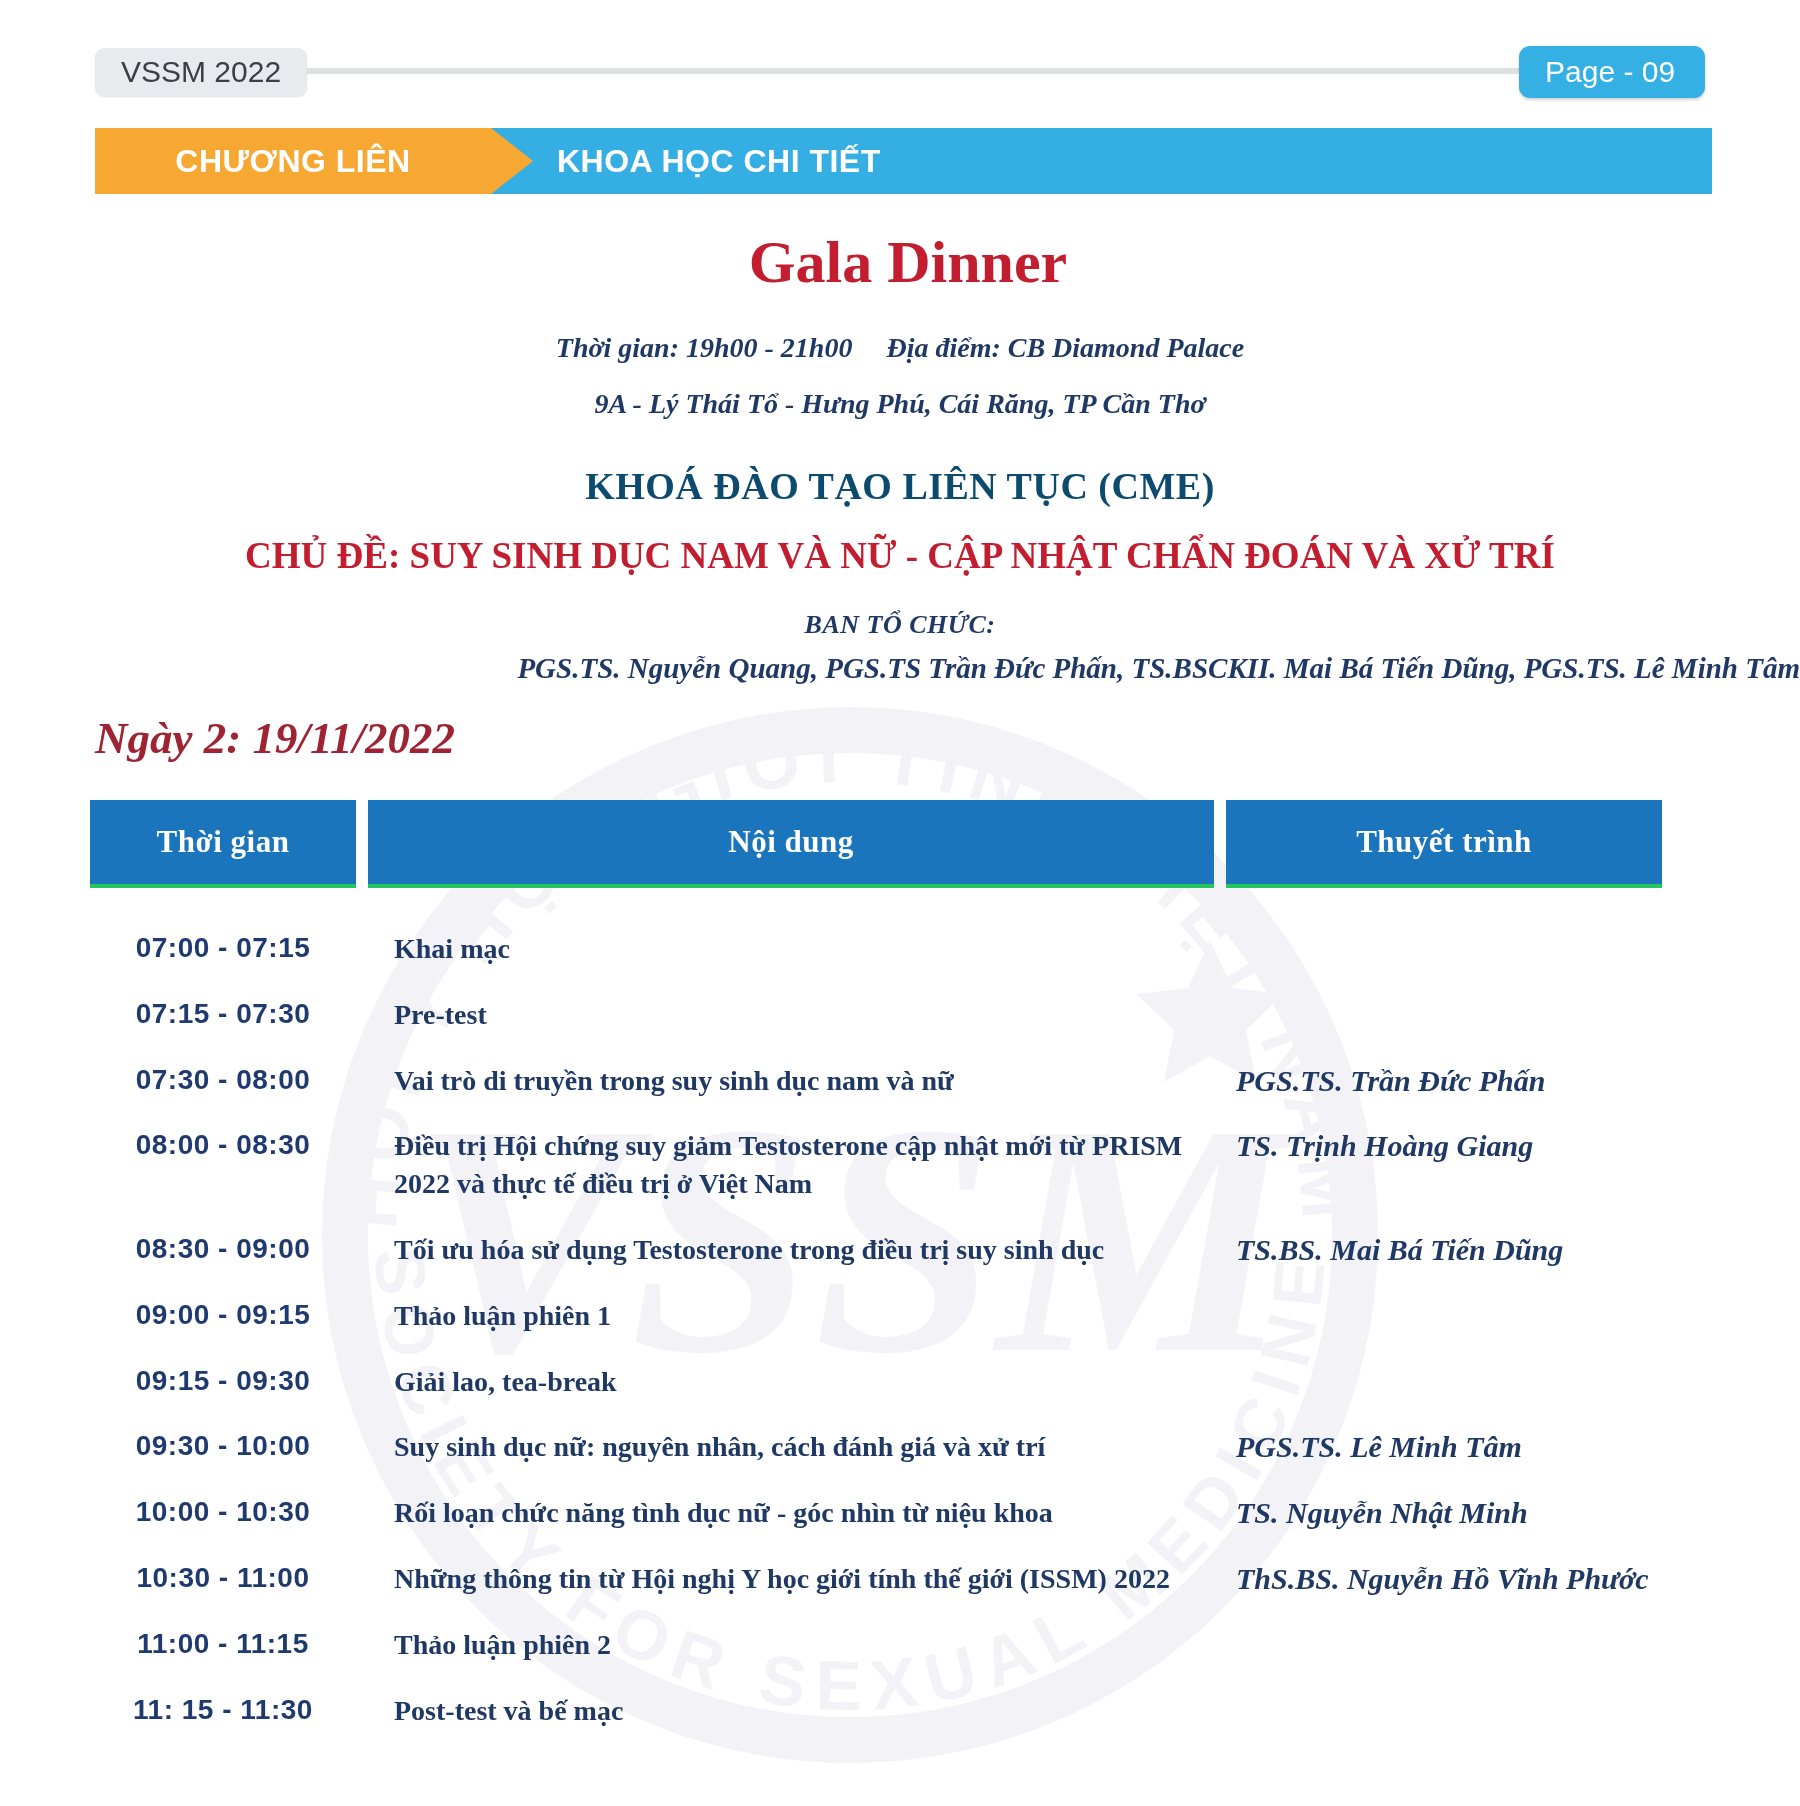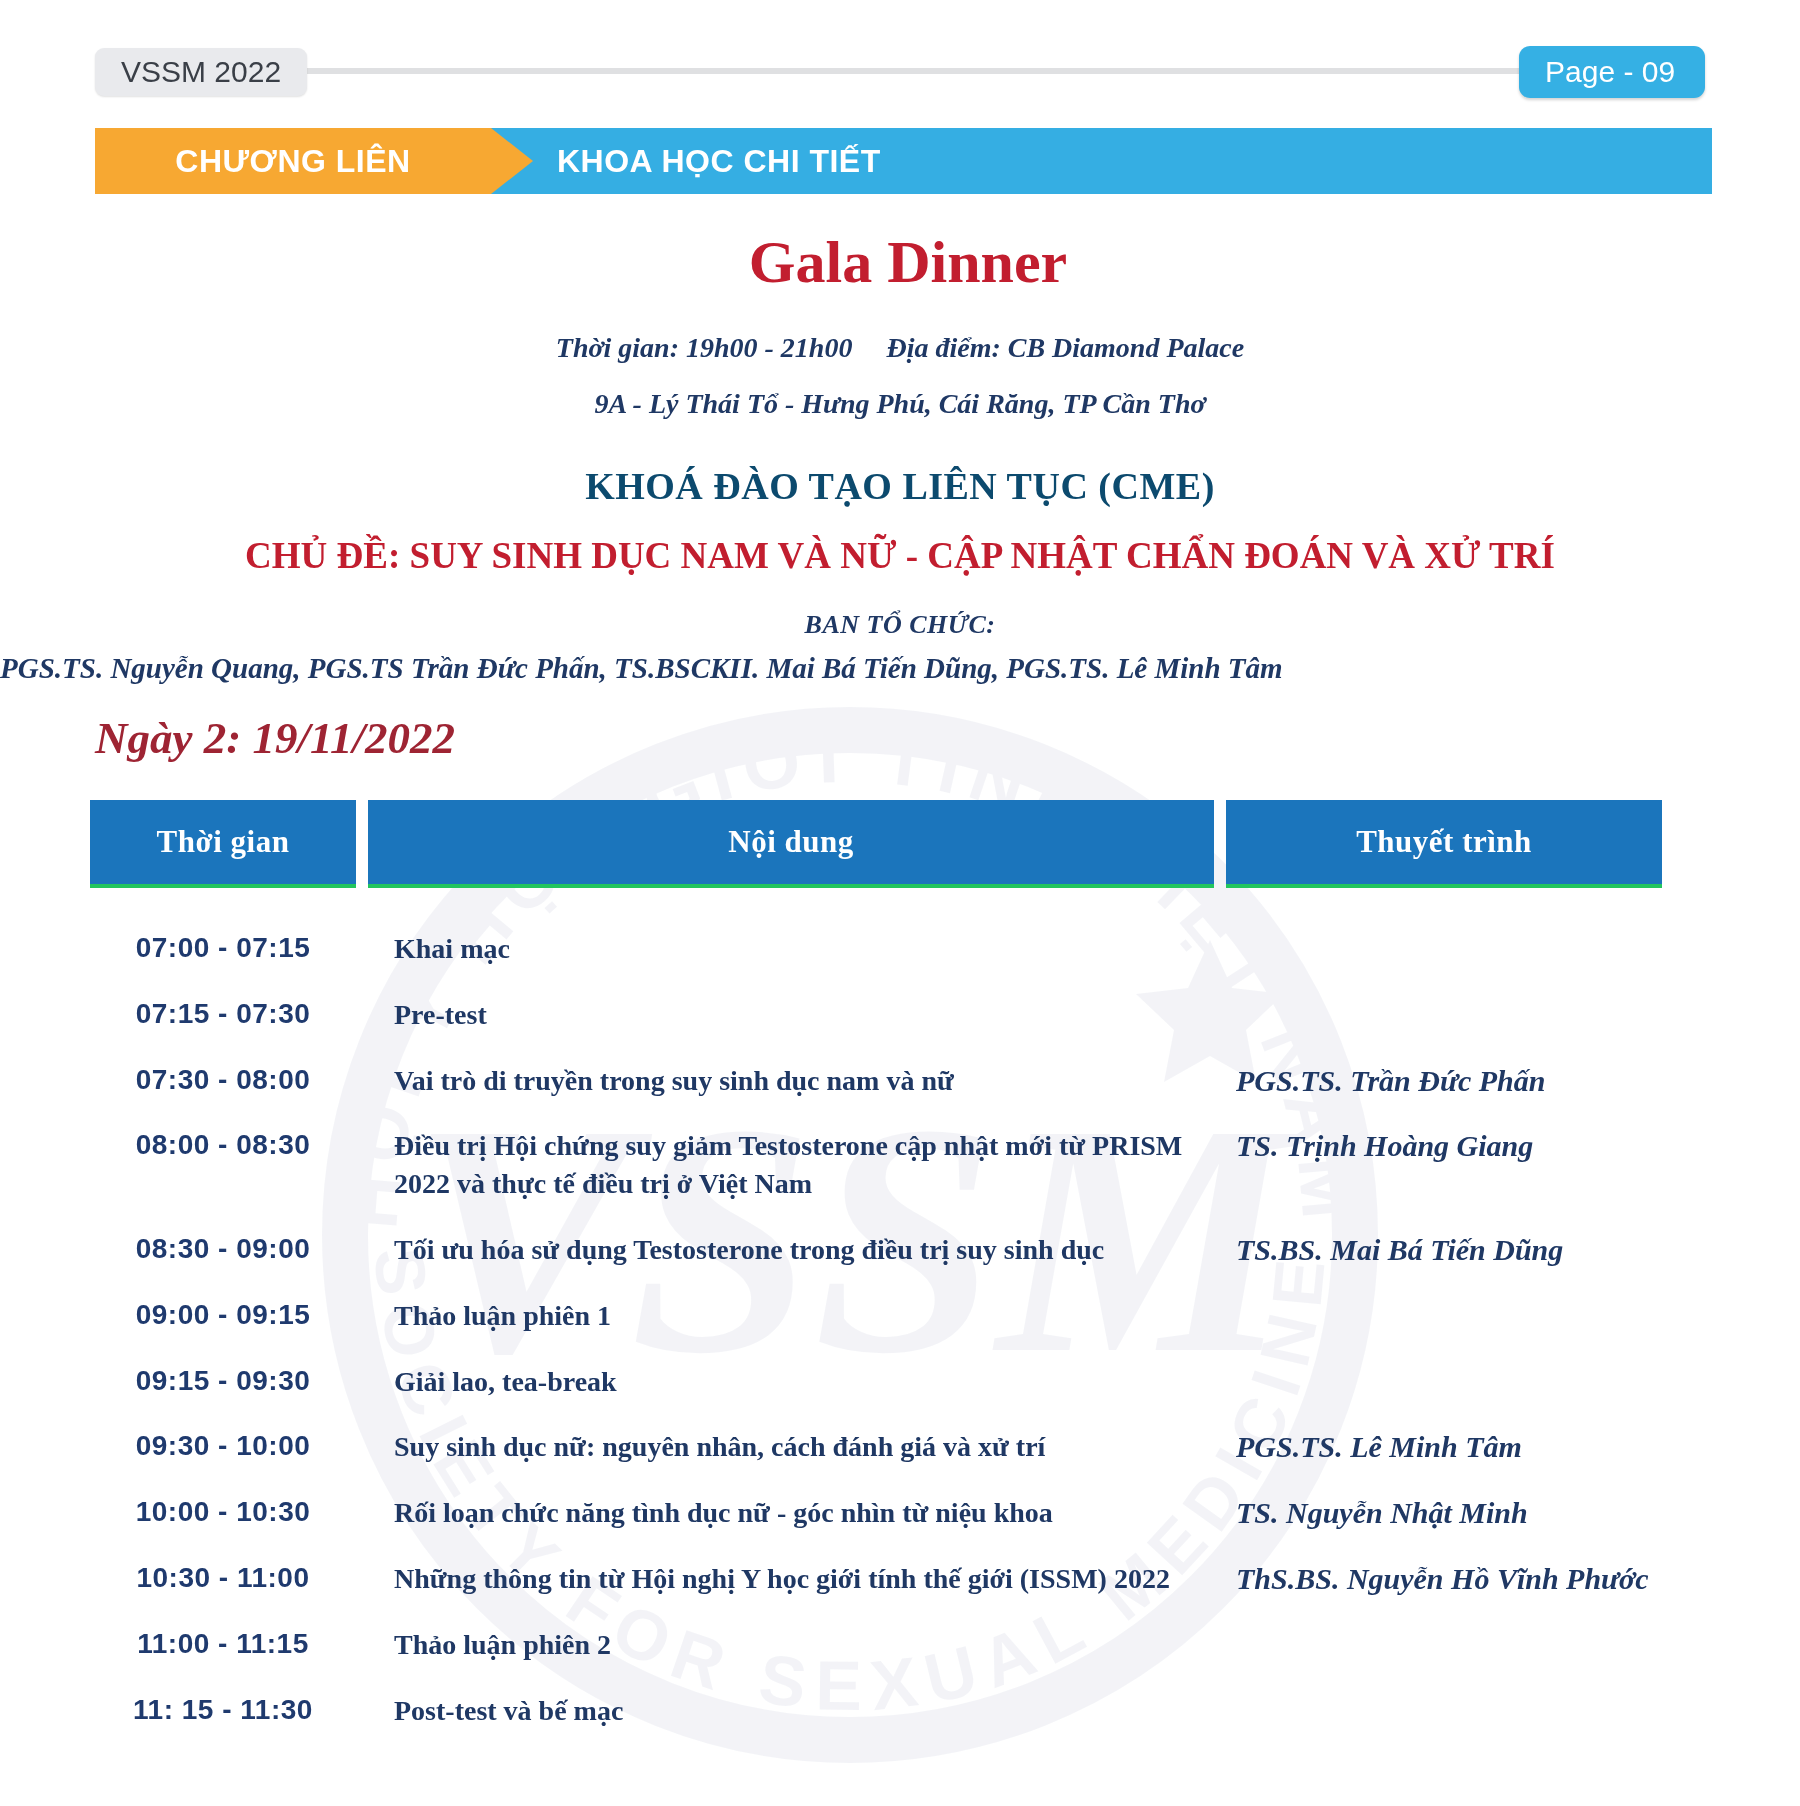--- a/index.html
+++ b/index.html
@@ -62,21 +62,21 @@
   }
   .cme-topic{
     position:absolute; top:534px; left:0; right:0; text-align:center;
     font-size:37px; font-weight:bold; color:#c21e2f;
   }
   .org-label{
     position:absolute; top:610px; left:0; right:0; text-align:center;
     font-size:26px; font-weight:bold; font-style:italic; color:#1f3864; letter-spacing:.5px;
   }
   .org-names{
-    position:absolute; top:652px; left:0; right:0; text-align:left;
+    position:absolute; top:652px; left:0; right:0; text-align:right;
     font-size:29px; font-weight:bold; font-style:italic; color:#1f3864;
   }
   .day-heading{
     position:absolute; top:712px; left:95px;
     font-size:45px; font-weight:bold; font-style:italic; color:#9e2433;
   }
   
   .table{ position:absolute; top:800px; left:90px; width:1572px; }
   .thead{ display:flex; gap:12px; }
   .thcell{

